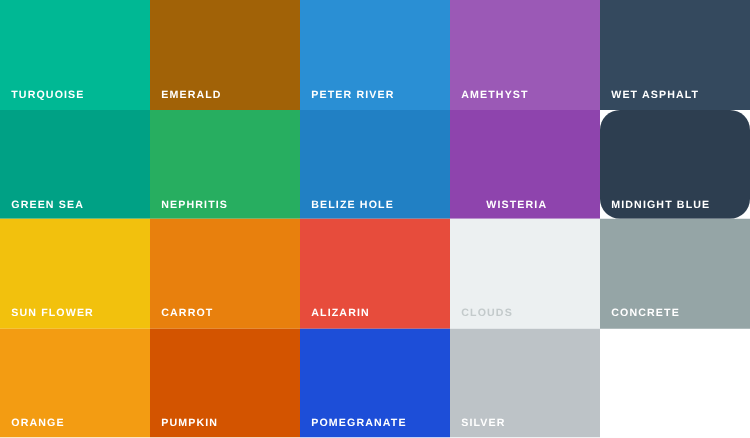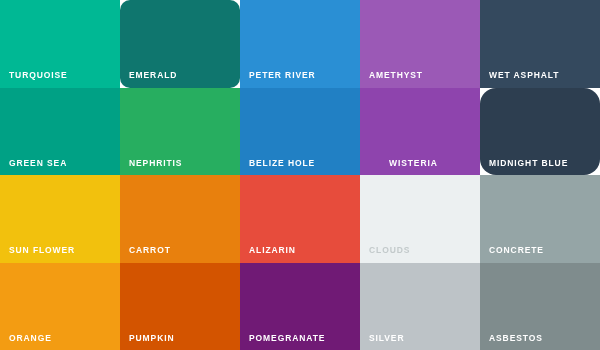--- a/index.html
+++ b/index.html
@@ -39,21 +39,21 @@
     -webkit-font-smoothing: antialiased;
   }
 </style>
 </head>
 <body>
 
 <div id="palette-grid">
     <div class="swatch" style="background-color: rgb(0, 184, 148);">
       <span class="swatch-label" style="color: rgb(255, 255, 255);">TURQUOISE</span>
     </div>
-    <div class="swatch" style="background-color: #0f766e; border-radius: 10px;">
+    <div class="swatch" style="background-color: #a16207;">
       <span class="swatch-label" style="color: rgb(255, 255, 255);">EMERALD</span>
     </div>
     <div class="swatch" style="background-color: rgb(42, 143, 212);">
       <span class="swatch-label" style="color: rgb(255, 255, 255);">PETER RIVER</span>
     </div>
     <div class="swatch" style="background-color: rgb(155, 89, 182);">
       <span class="swatch-label" style="color: rgb(255, 255, 255);">AMETHYST</span>
     </div>
     <div class="swatch" style="background-color: rgb(52, 73, 94);">
       <span class="swatch-label" style="color: rgb(255, 255, 255);">WET ASPHALT</span>
@@ -87,22 +87,19 @@
     </div>
     <div class="swatch" style="background-color: rgb(149, 165, 166);">
       <span class="swatch-label" style="color: rgb(255, 255, 255);">CONCRETE</span>
     </div>
     <div class="swatch" style="background-color: rgb(243, 156, 18);">
       <span class="swatch-label" style="color: rgb(255, 255, 255);">ORANGE</span>
     </div>
     <div class="swatch" style="background-color: rgb(211, 84, 0);">
       <span class="swatch-label" style="color: rgb(255, 255, 255);">PUMPKIN</span>
     </div>
-    <div class="swatch" style="background-color: #701a75;">
+    <div class="swatch" style="background-color: #1d4ed8;">
       <span class="swatch-label" style="color: rgb(255, 255, 255);">POMEGRANATE</span>
     </div>
     <div class="swatch" style="background-color: rgb(189, 195, 199);">
       <span class="swatch-label" style="color: rgb(255, 255, 255);">SILVER</span>
     </div>
-    <div class="swatch" style="background-color: rgb(127, 140, 141);">
-      <span class="swatch-label" style="color: rgb(255, 255, 255);">ASBESTOS</span>
-    </div>
   </div>
 
 </body></html>

